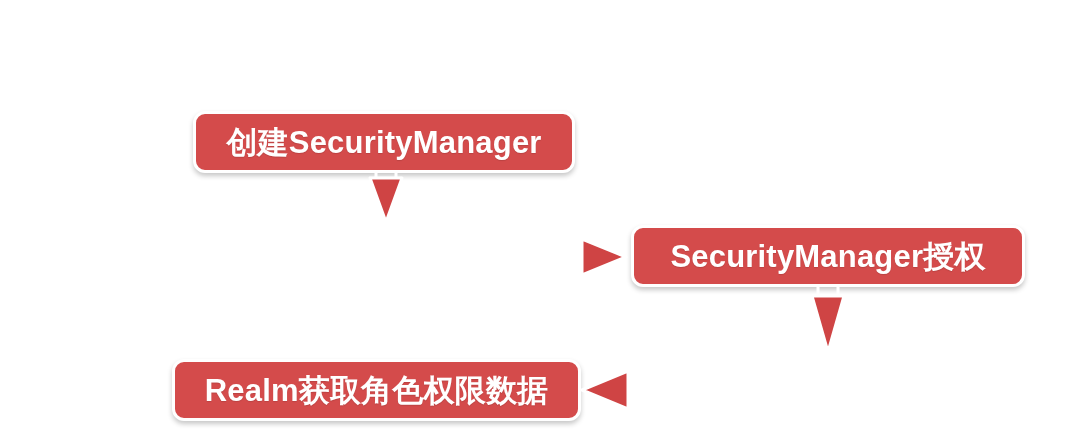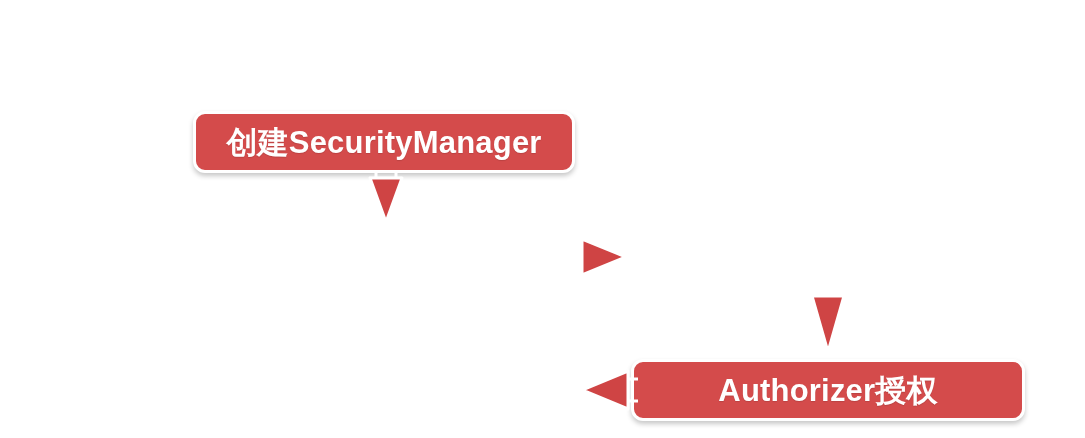--- a/index.html
+++ b/index.html
@@ -111,25 +111,28 @@
 </head>
 <body>
 
 <div id="canvas">
 
   <div class="node" id="node-create-securitymanager">
     <span>创建SecurityManager</span>
   </div>
 
 
+  <div class="node" id="node-securitymanager-authorize">
+    <span>SecurityManager授权</span>
+  </div>
 
+  <div class="node" id="node-realm-fetch-role-permission">
+    <span>Realm获取角色权限数据</span>
+  </div>
 
-  <div class="node" id="node-authorizer-authorize">
-    <span>Authorizer授权</span>
-  </div>
 
   <div class="connector" id="connector-create-to-subject">
     <svg width="68" height="62" viewBox="0 0 68 62">
       <path class="arrow-stem" d="M24 2 L24 12 M44 2 L44 12"></path>
       <path class="arrow-head" d="M18 10 L50 10 L34 54 Z"></path>
     </svg>
   </div>
 
   <div class="connector" id="connector-subject-to-sm">
     <svg width="70" height="52" viewBox="0 0 70 52">

